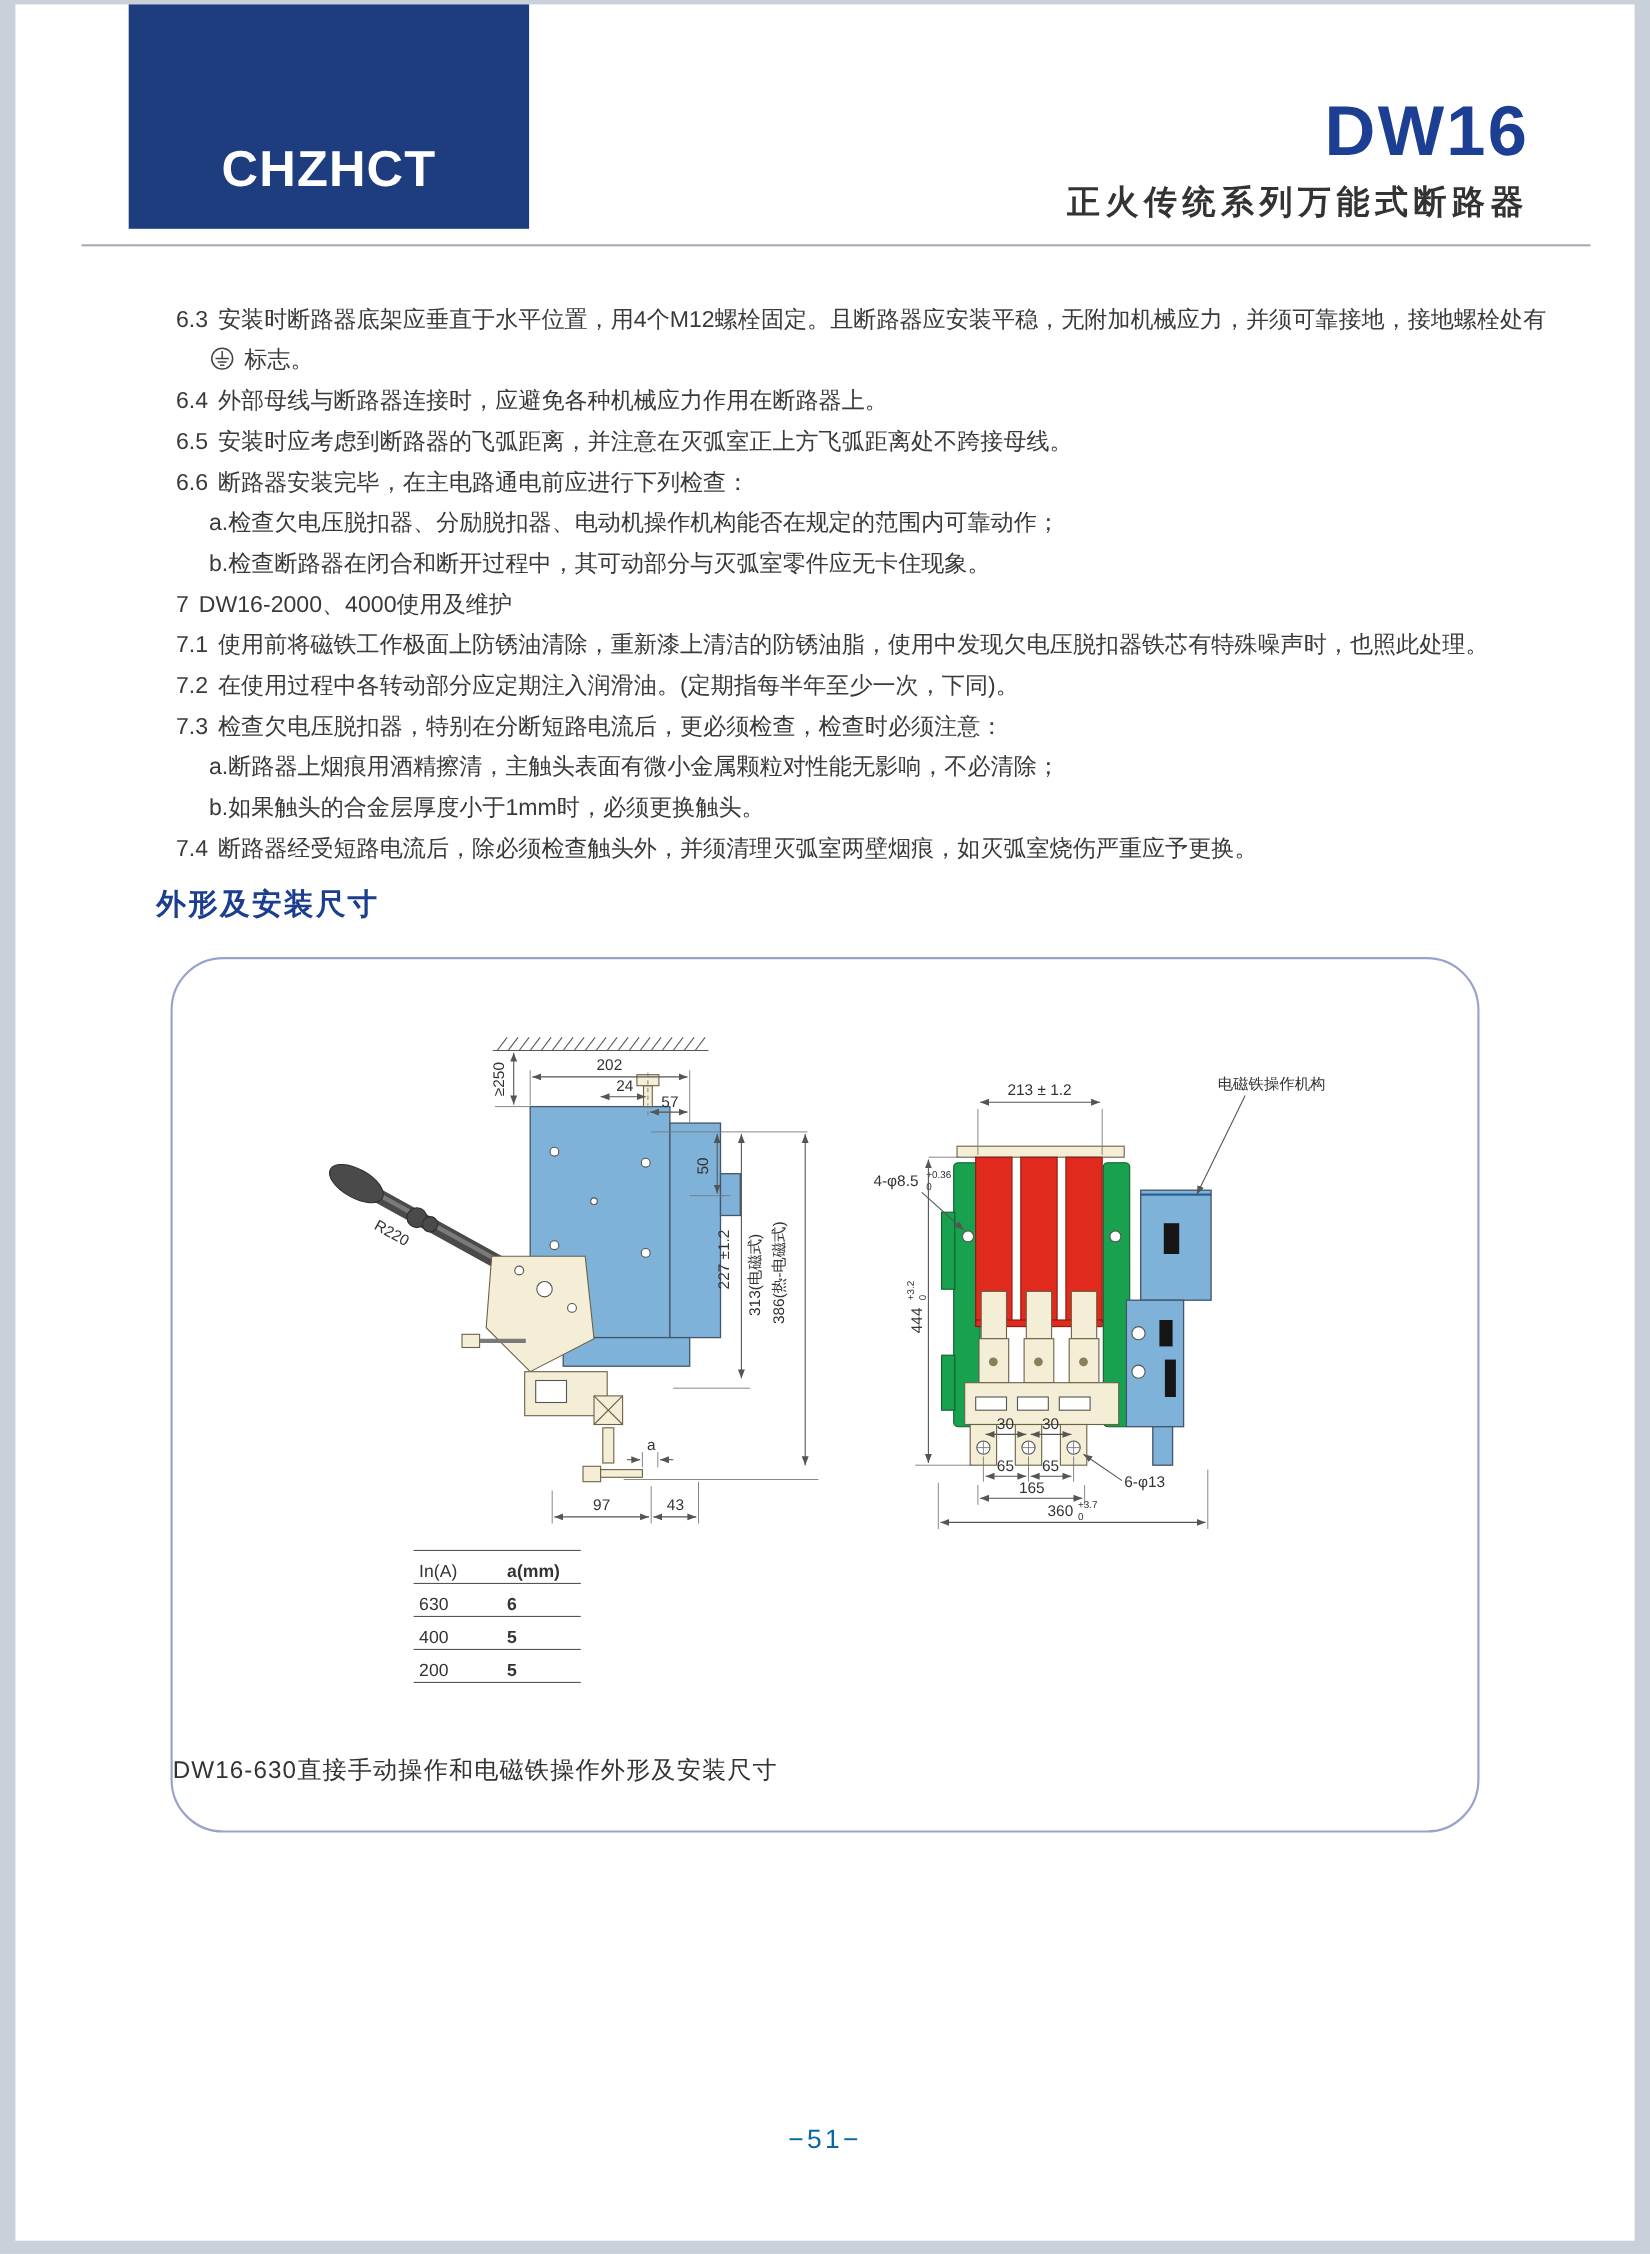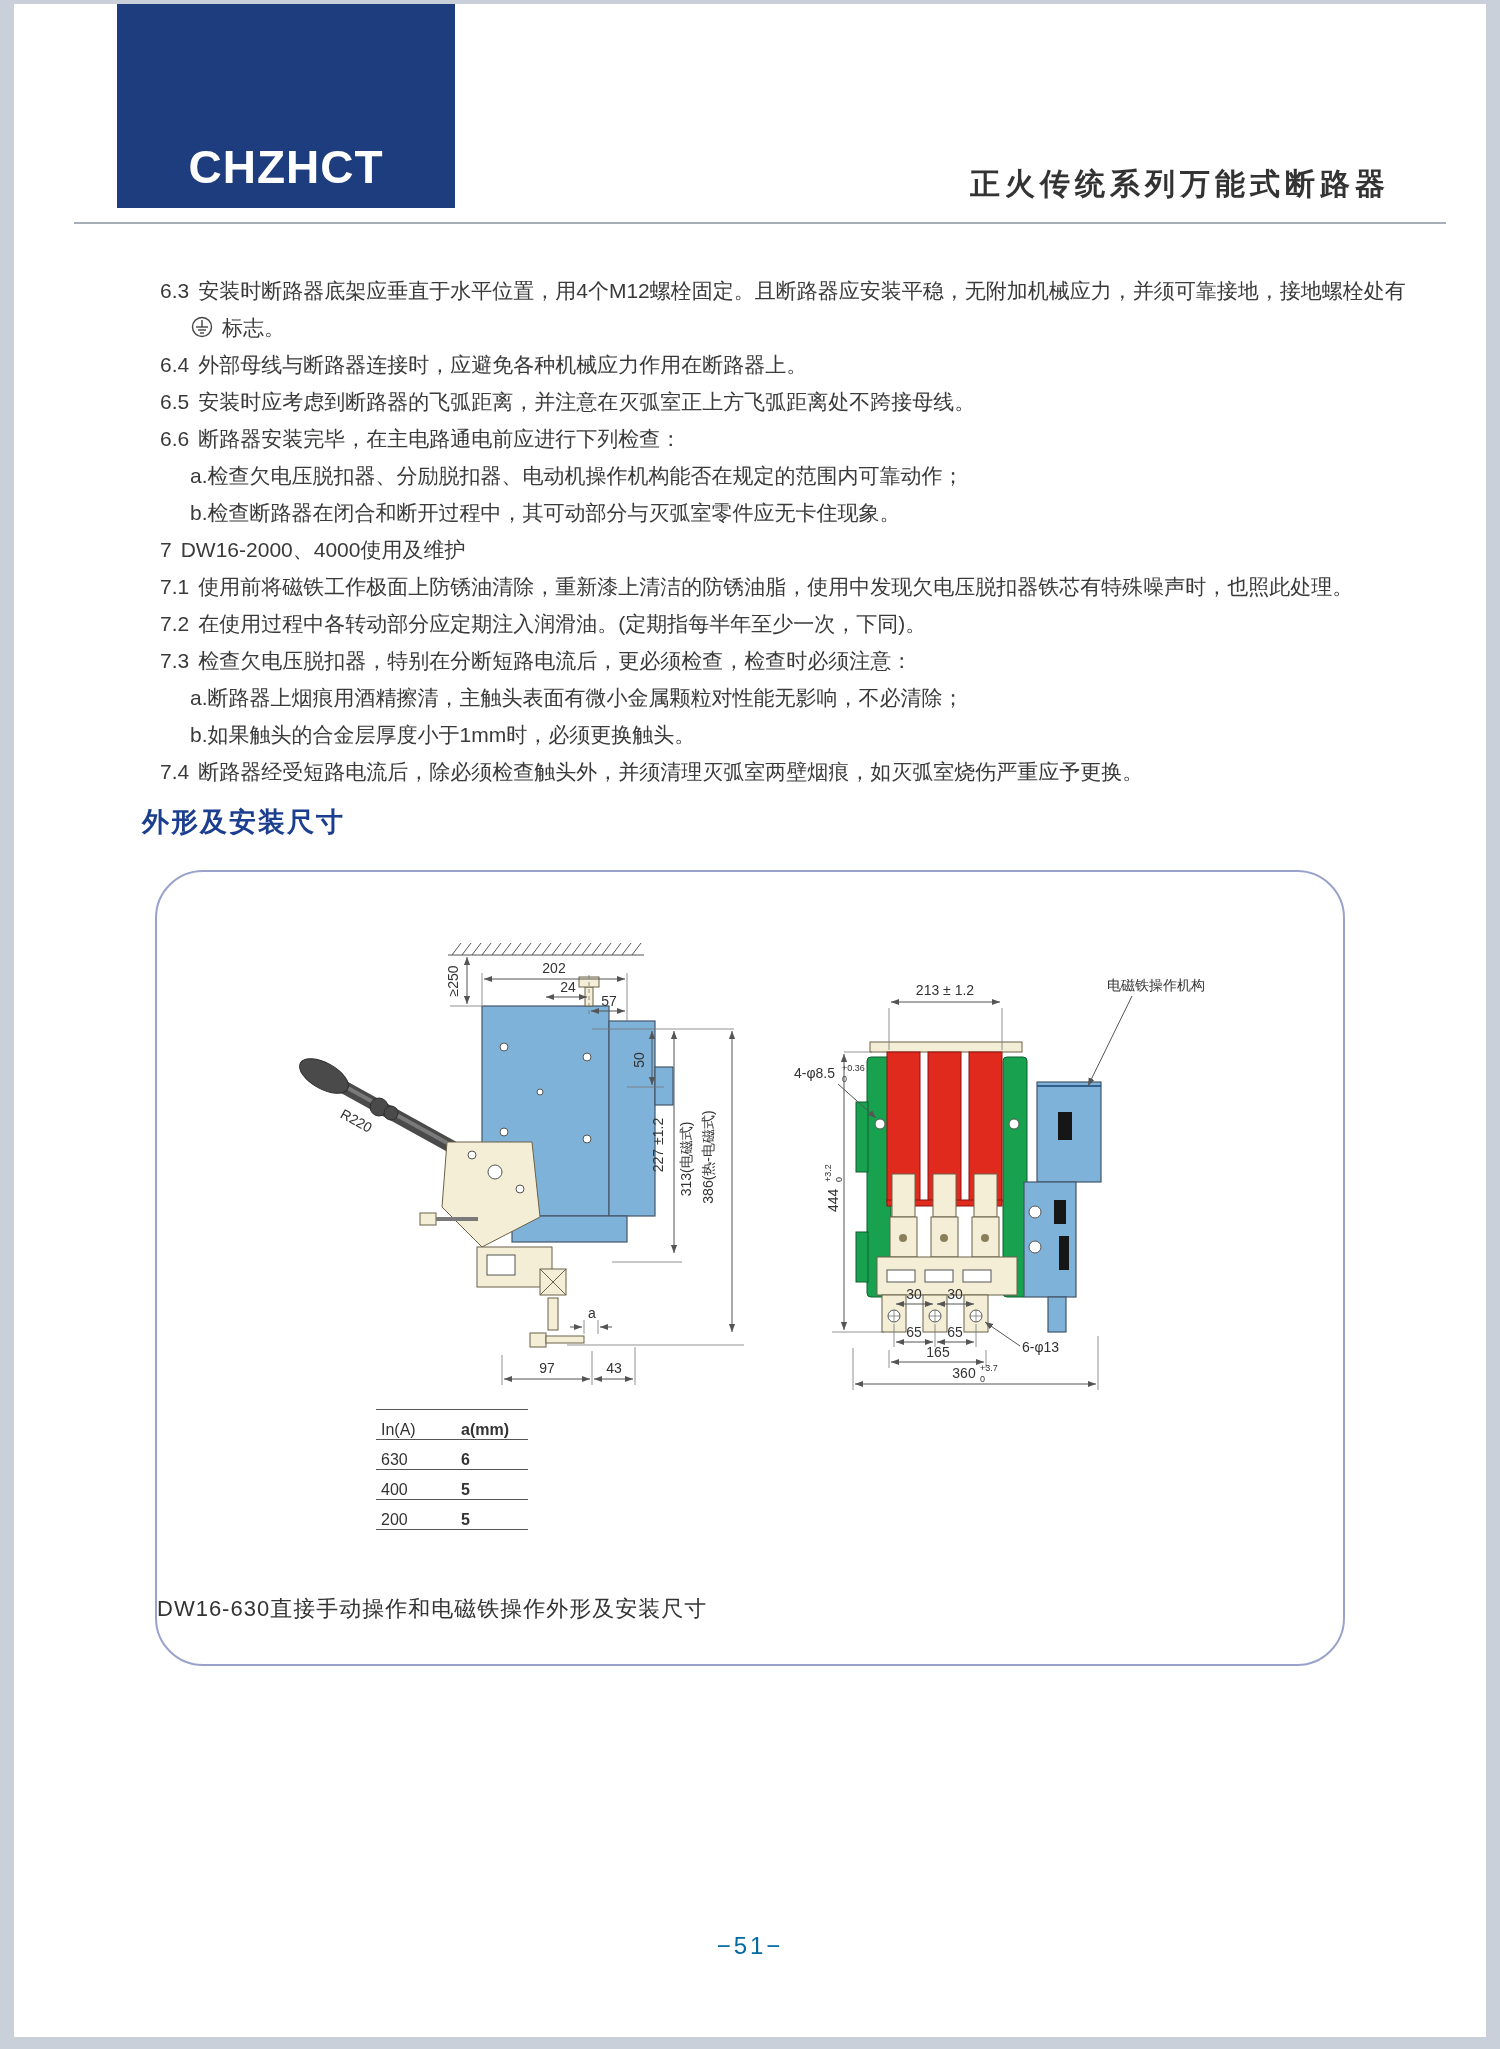--- a/index.html
+++ b/index.html
@@ -4,22 +4,22 @@
 <style>
   html,body{margin:0;padding:0;}
   body{
     width:1500px;height:2049px;position:relative;overflow:hidden;
     background:#c9d0d9;
     font-family:"Liberation Sans","DejaVu Sans",sans-serif;
   }
   .page{position:absolute;left:14px;top:4px;width:1472px;height:2033px;background:#ffffff;}
 
   
-  .logo-box{position:absolute;left:103px;top:0px;width:338px;height:204px;background:#1e3d7e;
-    display:flex;align-items:flex-end;justify-content:center;box-sizing:border-box;padding-bottom:14px;}
+  .logo-box{position:absolute;left:103px;top:0px;width:364px;height:204px;background:#1e3d7e;
+    display:flex;align-items:flex-end;justify-content:center;box-sizing:border-box;padding-bottom:28px;}
   .logo-text{color:#ffffff;font-size:46px;font-weight:bold;letter-spacing:1px;}
   .model{position:absolute;top:78px;right:96px;font-size:64px;font-weight:bold;color:#1c3f94;letter-spacing:2px;}
   .series{position:absolute;top:160px;right:96px;font-size:30px;font-weight:bold;color:#333333;letter-spacing:5px;}
   .header-rule{position:absolute;left:60px;right:40px;top:218px;height:2px;background:#a7aeb9;}
 
   
   .instructions{position:absolute;left:98px;top:268px;width:1345px;font-size:21px;color:#3a3a3a;margin-left:48px;}
   .instructions p{margin:0;line-height:37px;white-space:nowrap;}
   .ind1{padding-left:30px;}
   .plabel{margin-right:9px;}
@@ -58,20 +58,21 @@
   .page-num{position:absolute;left:0;right:0;top:1928px;text-align:center;font-size:24px;color:#0369a1;letter-spacing:3px;}
 </style>
 </head>
 <body>
 
 <div class="page">
 
   <div class="logo-box">
     <span class="logo-text">CHZHCT</span>
   </div>
+  <div class="model">DW16</div>
   <div class="series">正火传统系列万能式断路器</div>
   <div class="header-rule"></div>
 
   <div class="instructions">
     <p><span class="plabel">6.3</span><span>安装时断路器底架应垂直于水平位置，用4个M12螺栓固定。且断路器应安装平稳，无附加机械应力，并须可靠接地，接地螺栓处有</span></p>
     <p class="ind1">
       <svg class="ground-ico" width="24" height="24" viewBox="0 0 24 24">
         <circle cx="12" cy="12" r="9.5" fill="none" stroke="#444" stroke-width="1.4"></circle>
         <line x1="12" y1="5" x2="12" y2="12" stroke="#444" stroke-width="1.4"></line>
         <line x1="6" y1="12" x2="18" y2="12" stroke="#444" stroke-width="1.4"></line>

